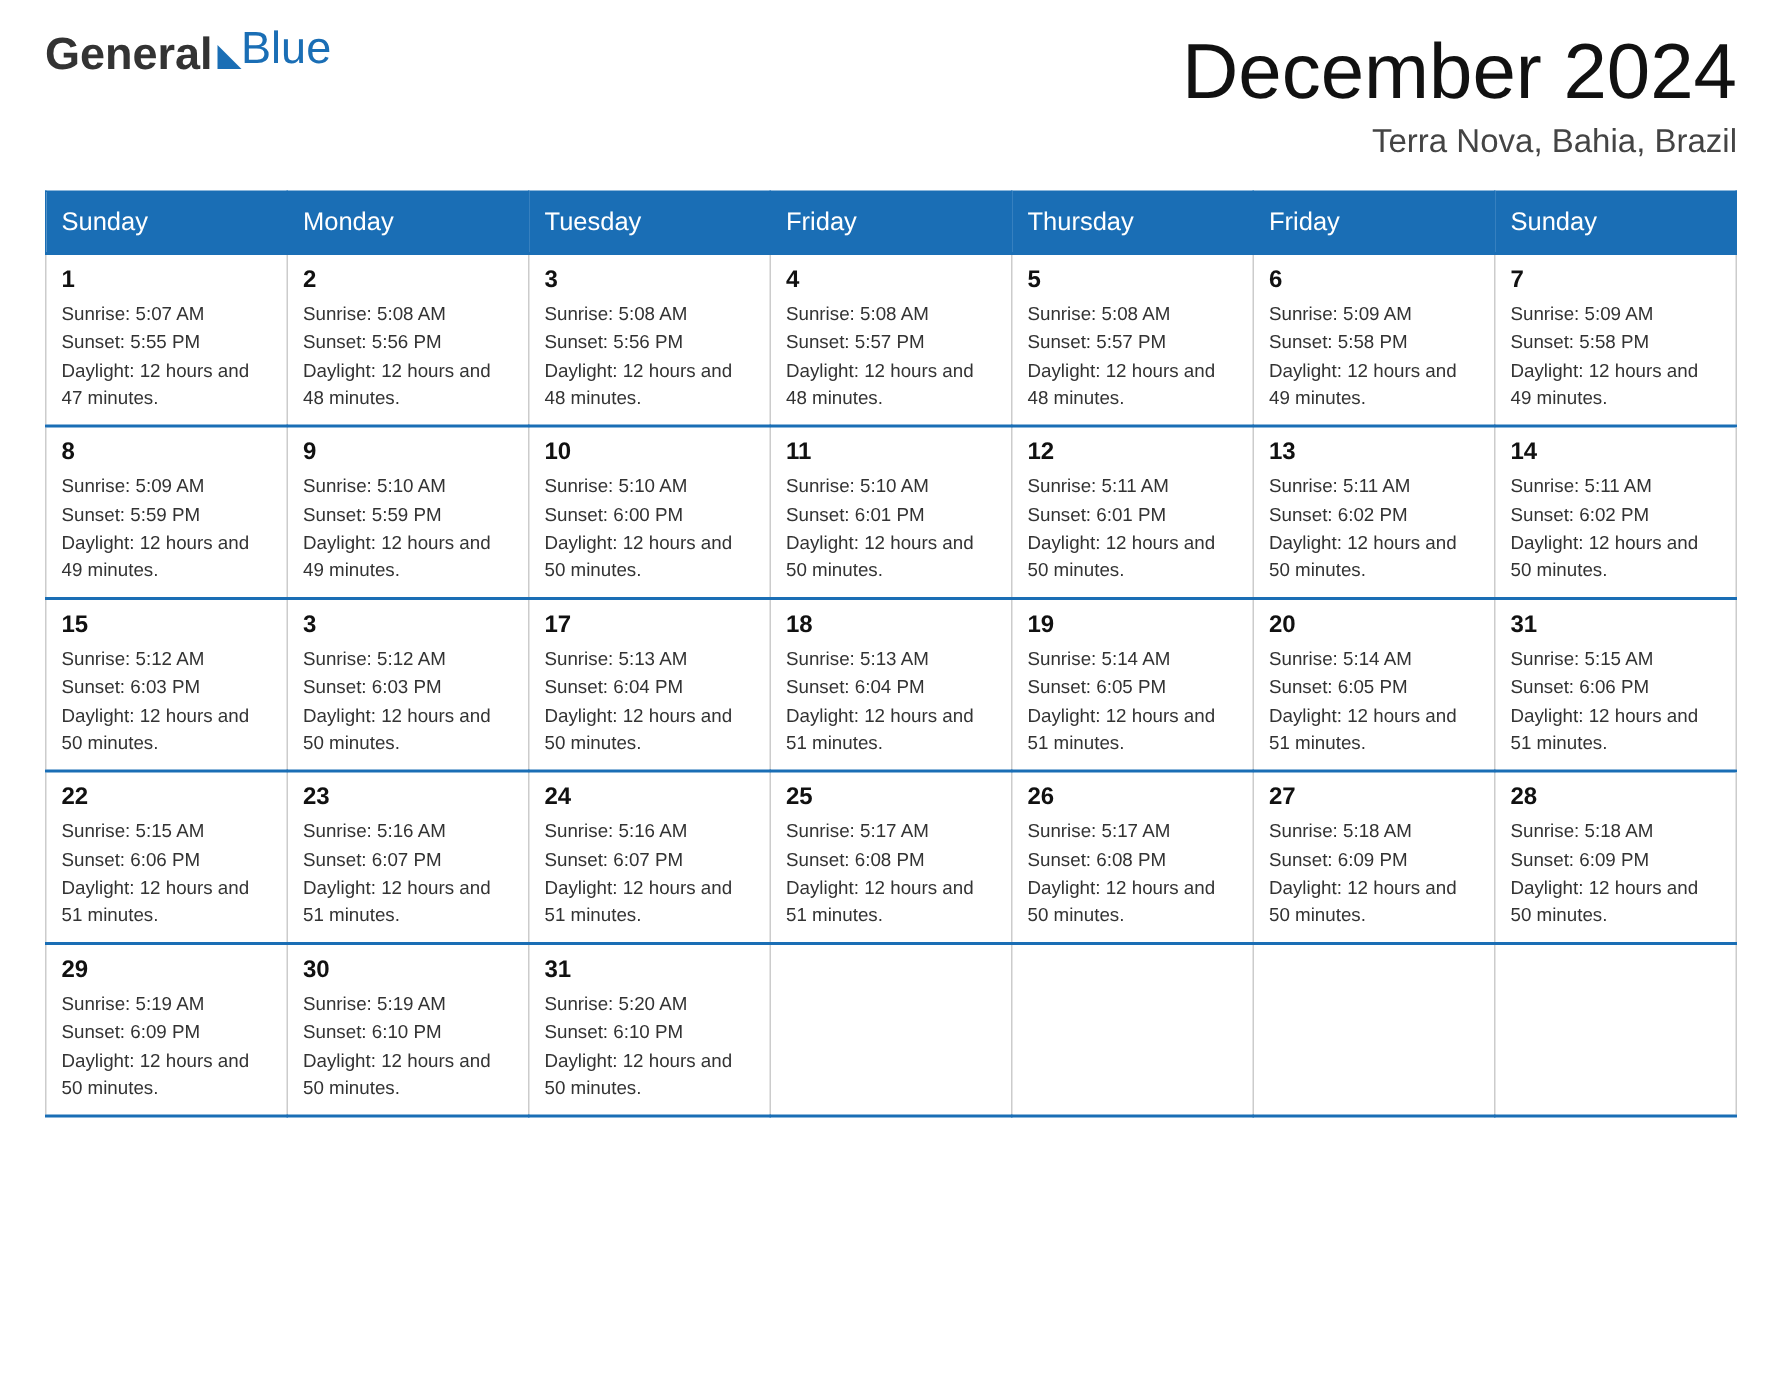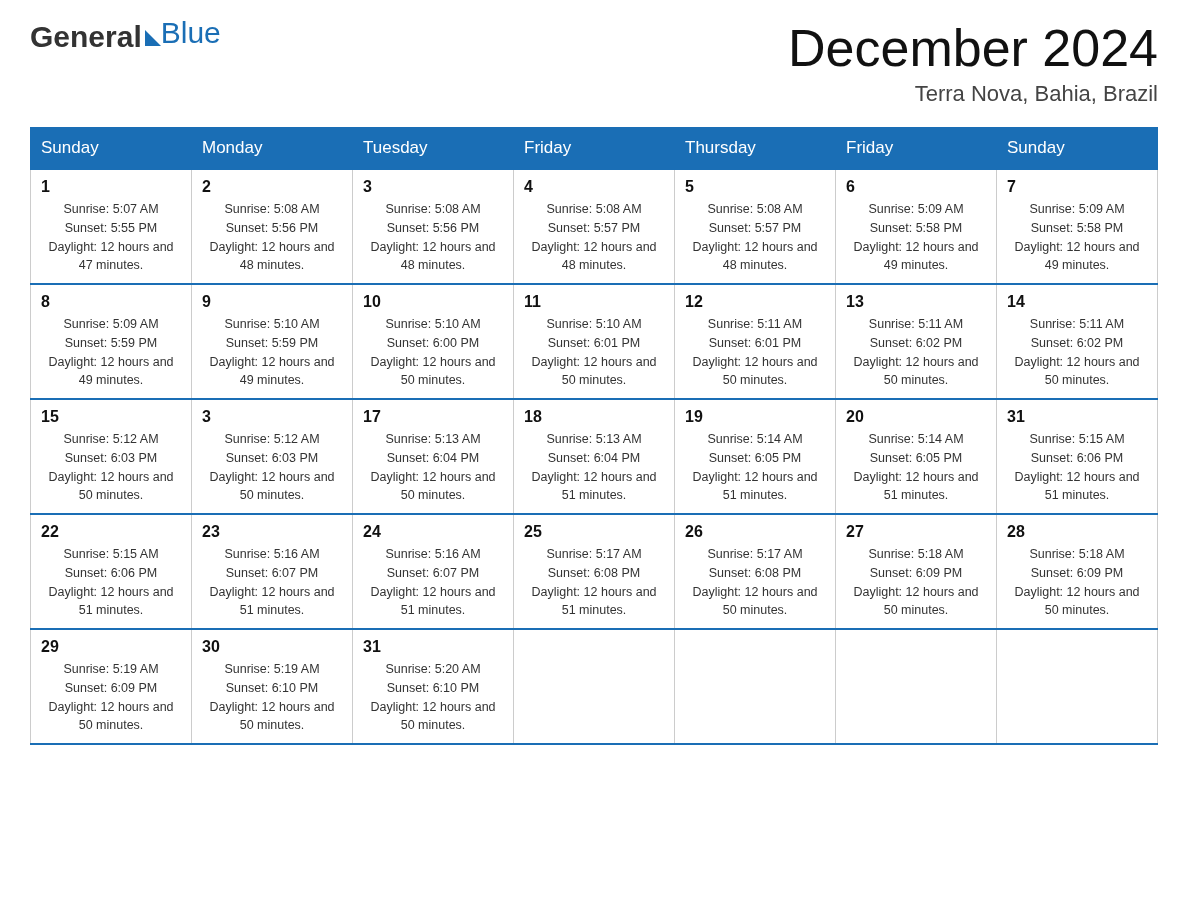--- a/index.html
+++ b/index.html
@@ -61,21 +61,20 @@
       font-size: 16px;
       font-weight: bold;
       color: #111;
       display: block;
       margin-bottom: 4px;
     }
     .day-info {
       font-size: 12.5px;
       line-height: 1.5;
       color: #333;
-      text-align: center;
     }
     .calendar tr {
       border-bottom: 2px solid #1a6eb5;
     }
     .empty-cell {
       background: #fff;
     }
 
     
     .logo-line1 {

